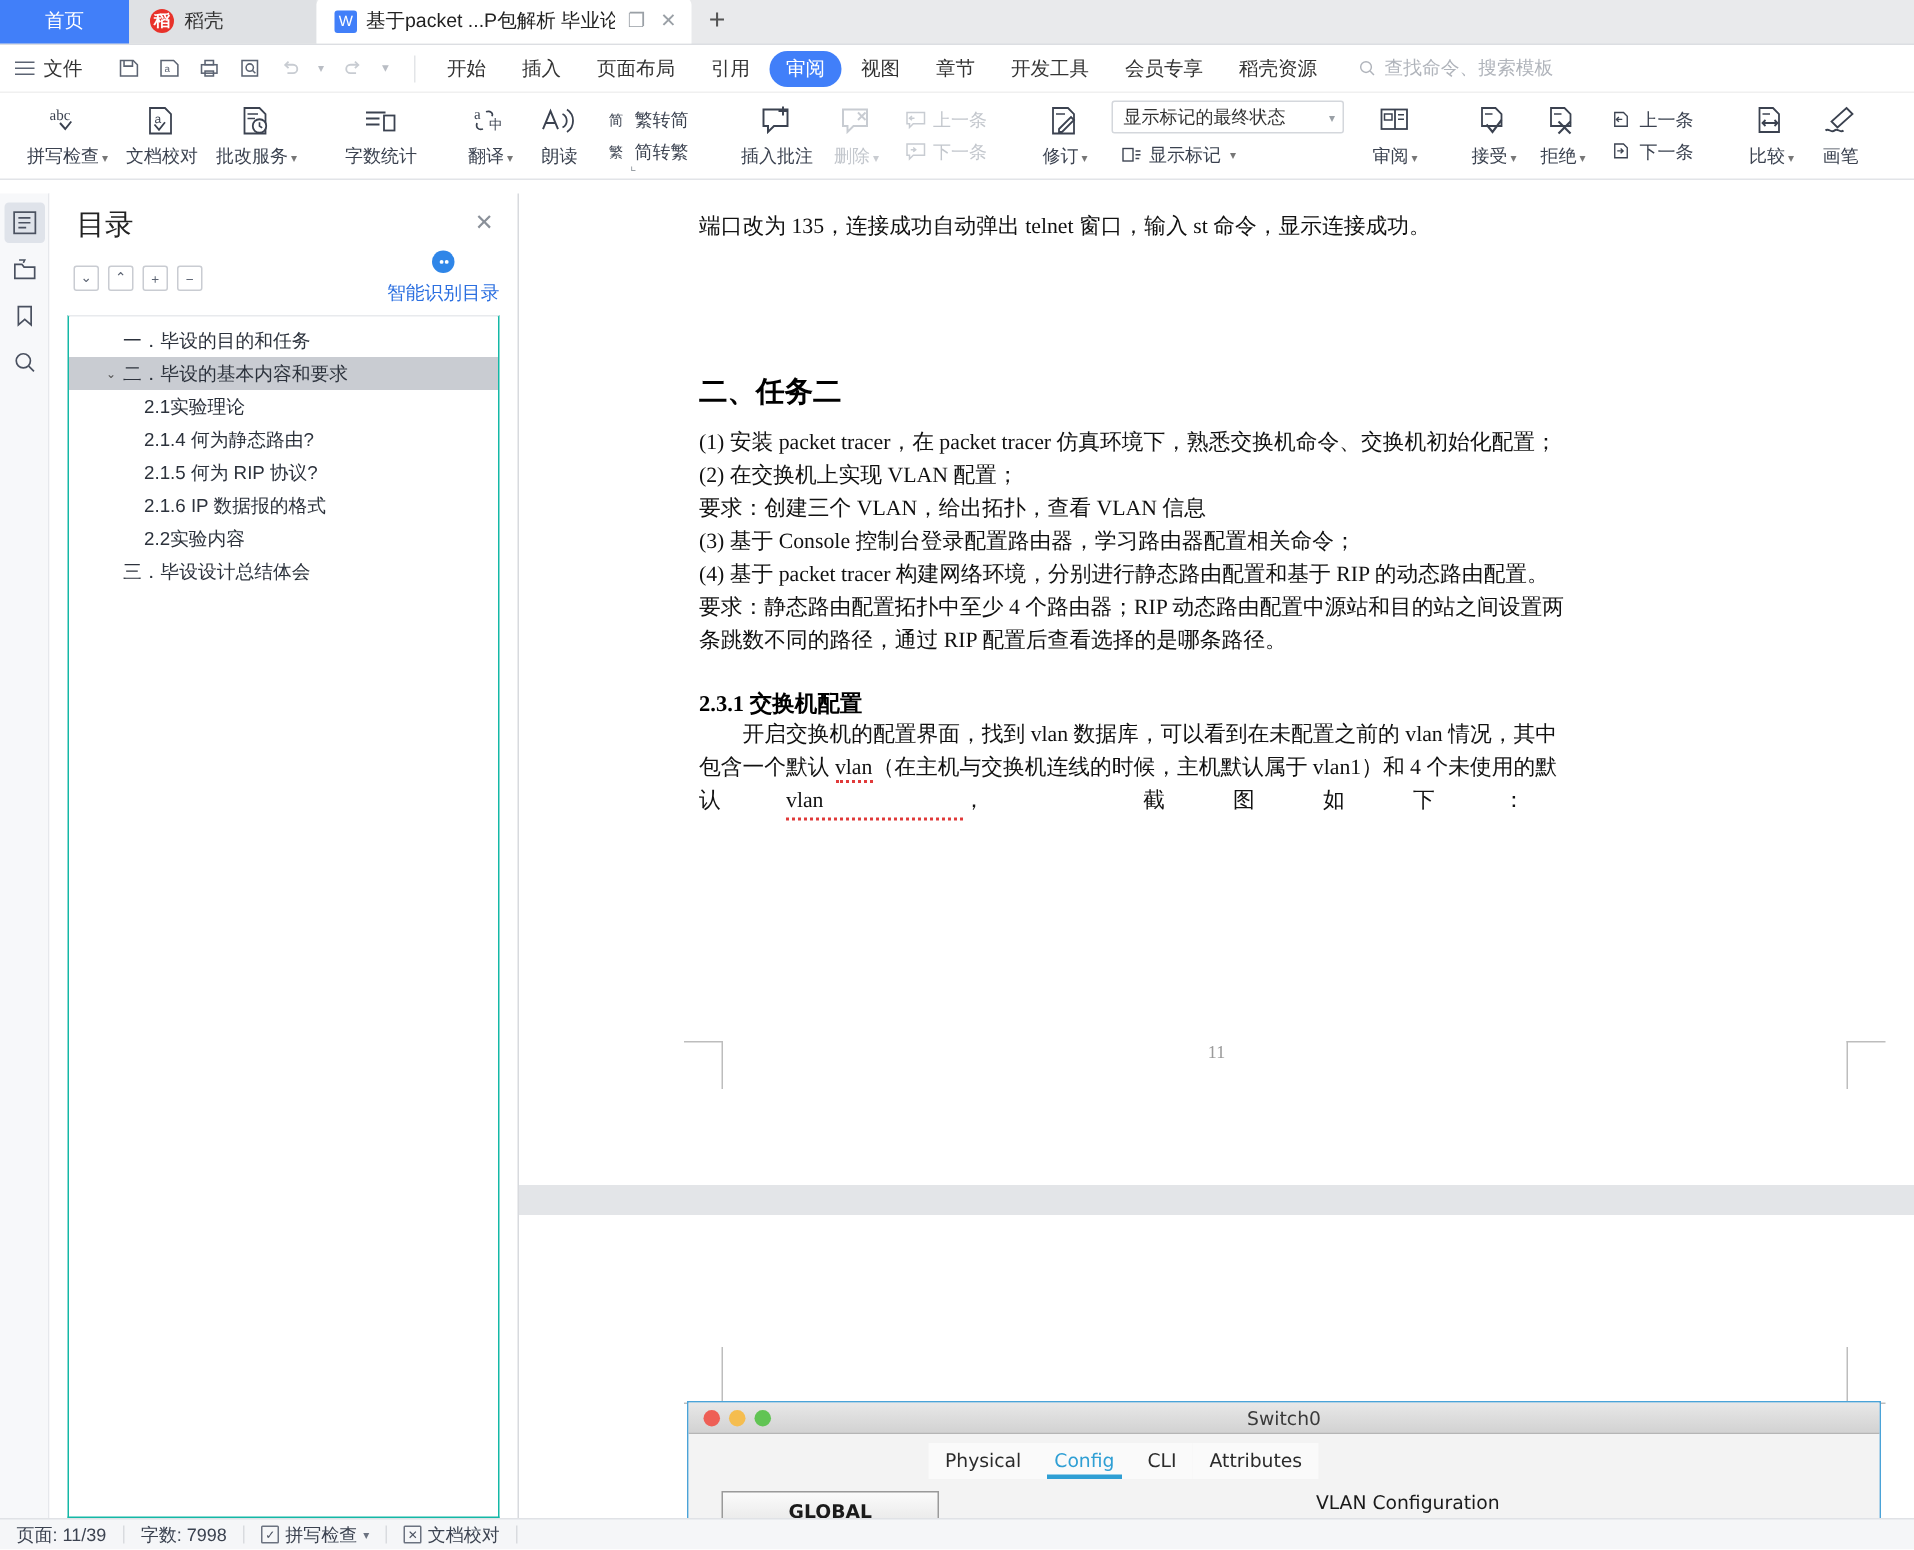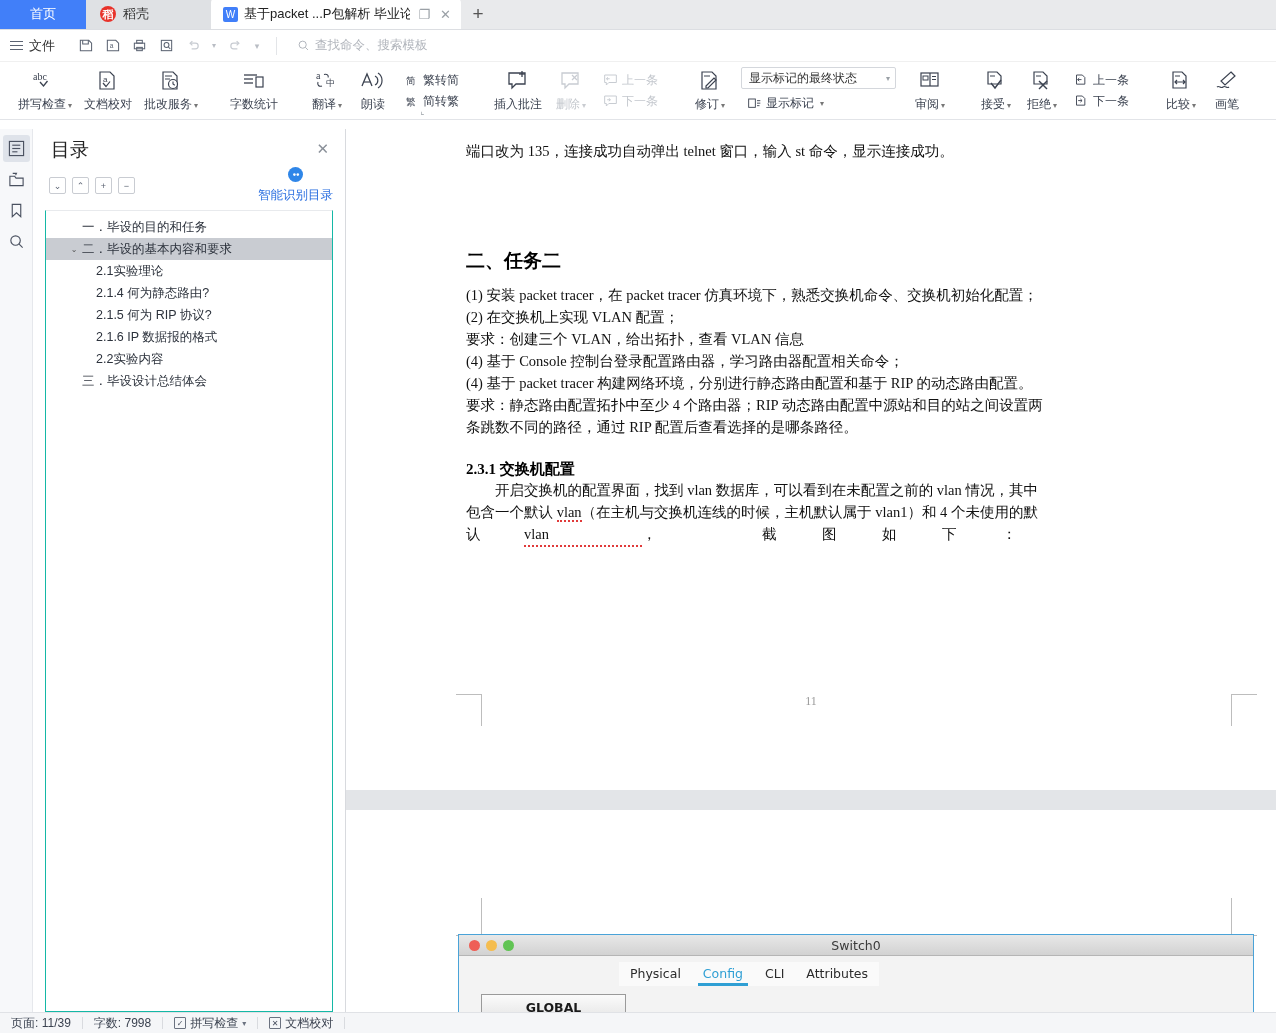--- a/index.html
+++ b/index.html
@@ -326,20 +326,32 @@
         <svg width="15" height="15" viewBox="0 0 16 16">
             <path d="M11 5.5H6a3 3 0 000 6h4" fill="none" stroke="#c8ccd2" stroke-width="1.3"></path>
             <path d="M9.2 3.3l2.4 2.3-2.4 2.3" fill="none" stroke="#c8ccd2" stroke-width="1.3"></path>
           </svg>
       </div>
       <div class="qbtn" style="width:14px">
           <span style="font-size:9px;color:#b9bdc4">▾</span>
         </div>
     </div>
     <div class="qsep"></div>
+    <div class="menuitems">
+      <div class="mi">开始</div>
+      <div class="mi">插入</div>
+      <div class="mi">页面布局</div>
+      <div class="mi">引用</div>
+      <div class="mi active">审阅</div>
+      <div class="mi">视图</div>
+      <div class="mi">章节</div>
+      <div class="mi">开发工具</div>
+      <div class="mi">会员专享</div>
+      <div class="mi">稻壳资源</div>
+    </div>
     <div class="search-cmd">
       <svg width="13" height="13" viewBox="0 0 16 16">
           <circle cx="7" cy="7" r="4.4" fill="none" stroke="#b0b4bb" stroke-width="1.2"></circle>
           <line x1="10.3" y1="10.3" x2="13.5" y2="13.5" stroke="#b0b4bb" stroke-width="1.2"></line>
         </svg>
       <span>查找命令、搜索模板</span>
     </div>
   </div>
 
   <div class="ribbon">
@@ -675,21 +687,21 @@
 
       <div class="page" style="top:0; height:661px;">
         <div class="doc-inner" style="top:0;">
           <div class="doc-p" style="color:#aaa; height:9px; overflow:hidden;">&nbsp;</div>
           <div class="doc-p" style="margin-top:2px;">端口改为 135，连接成功自动弹出 telnet 窗口，输入 st 命令，显示连接成功。</div>
           <div class="doc-h2" style="margin-top:86px;">二、任务二</div>
           <div style="margin-top:10px;">
             <div class="doc-p">(1) 安装 packet tracer，在 packet tracer 仿真环境下，熟悉交换机命令、交换机初始化配置；</div>
             <div class="doc-p">(2) 在交换机上实现 VLAN 配置；</div>
             <div class="doc-p">要求：创建三个 VLAN，给出拓扑，查看 VLAN 信息</div>
-            <div class="doc-p">(4) 基于 Console 控制台登录配置路由器，学习路由器配置相关命令；</div>
+            <div class="doc-p">(3) 基于 Console 控制台登录配置路由器，学习路由器配置相关命令；</div>
             <div class="doc-p">(4) 基于 packet tracer 构建网络环境，分别进行静态路由配置和基于 RIP 的动态路由配置。</div>
             <div class="doc-p">要求：静态路由配置拓扑中至少 4 个路由器；RIP 动态路由配置中源站和目的站之间设置两</div>
             <div class="doc-p">条跳数不同的路径，通过 RIP 配置后查看选择的是哪条路径。</div>
           </div>
           <div class="doc-h3" style="margin-top:22px;">2.3.1  交换机配置</div>
           <div class="doc-p" style="text-indent:29px;">
             <span>开启交换机的配置界面，找到 vlan 数据库，可以看到在未配置之前的 vlan 情况，其中</span>
           </div>
           <div class="doc-p">
             <span>包含一个默认 </span><span class="spell">vlan</span><span>（在主机与交换机连线的时候，主机默认属于 vlan1）和 4 个未使用的默</span>
@@ -743,20 +755,24 @@
               <div class="pt-tab">Physical</div>
               <div class="pt-tab active">Config</div>
               <div class="pt-tab">CLI</div>
               <div class="pt-tab">Attributes</div>
             </div>
             <div class="pt-content">
               <div class="pt-left">
                 <div class="pt-global">GLOBAL</div>
 
               </div>
+              <div class="pt-right">
+                <div class="pt-vlanhead">VLAN Configuration</div>
+
+              </div>
             </div>
           </div>
         </div>
       </div>
 
     </div>
   </div>
 
   <div class="statusbar">
     <div class="sb-item">

